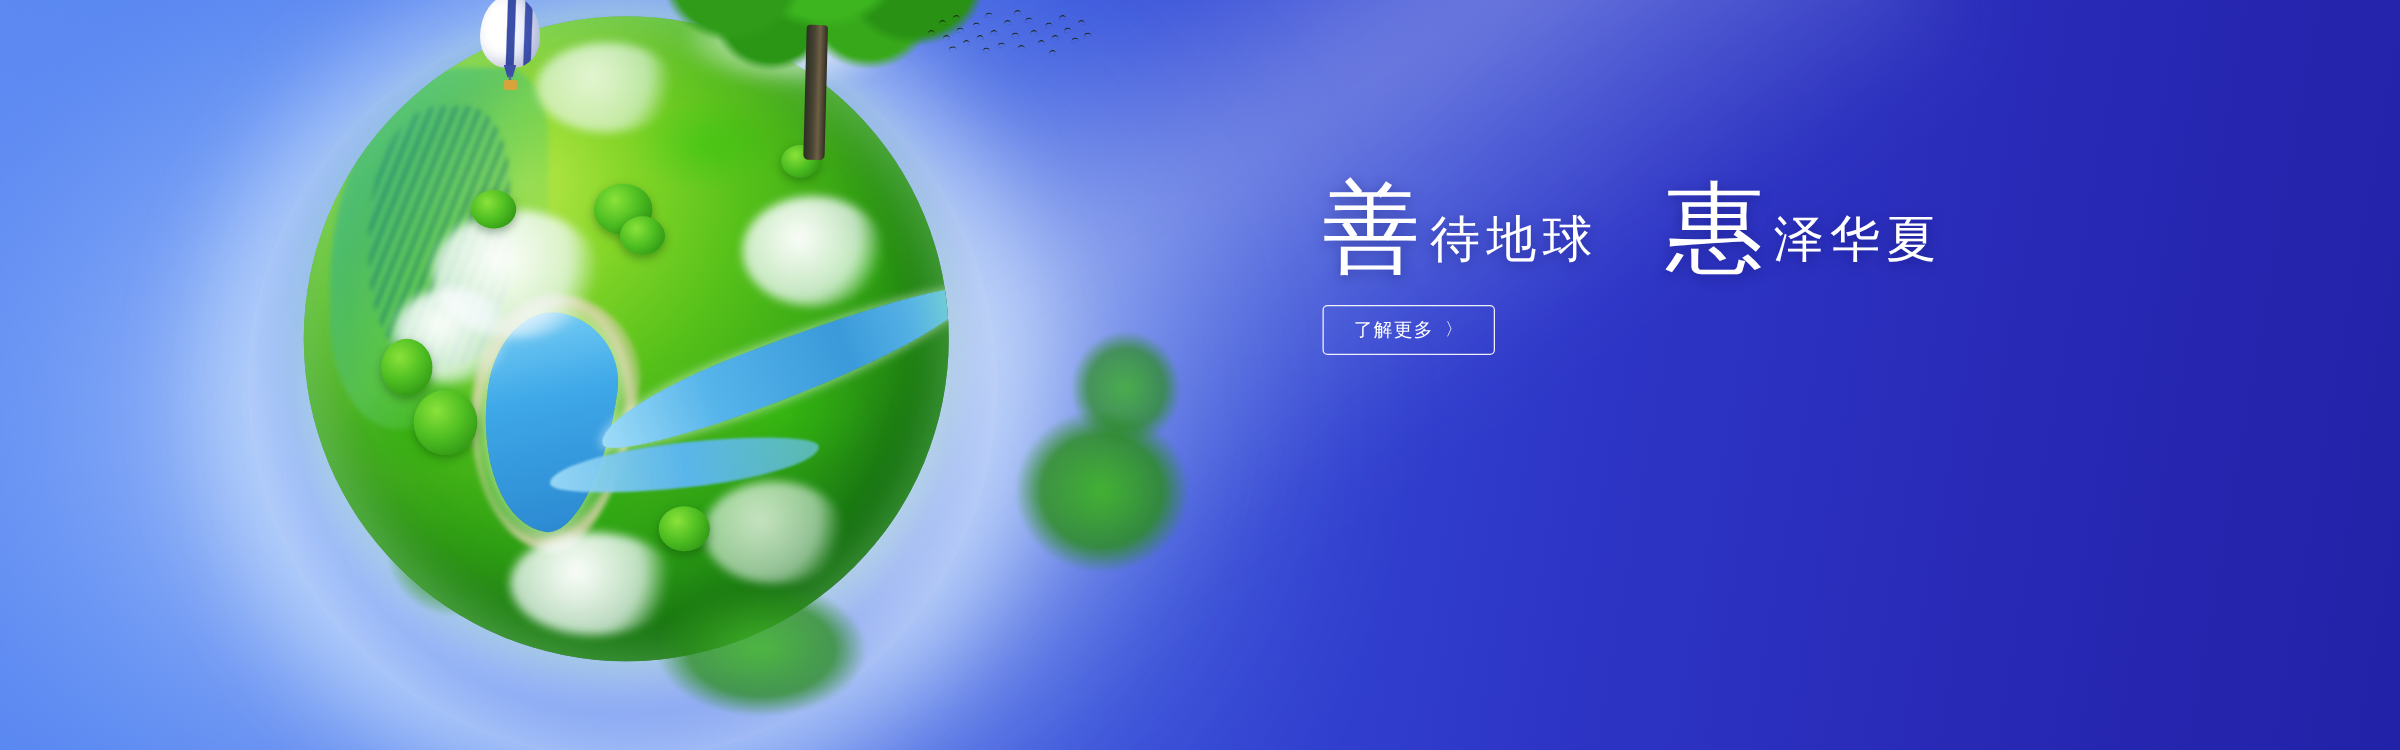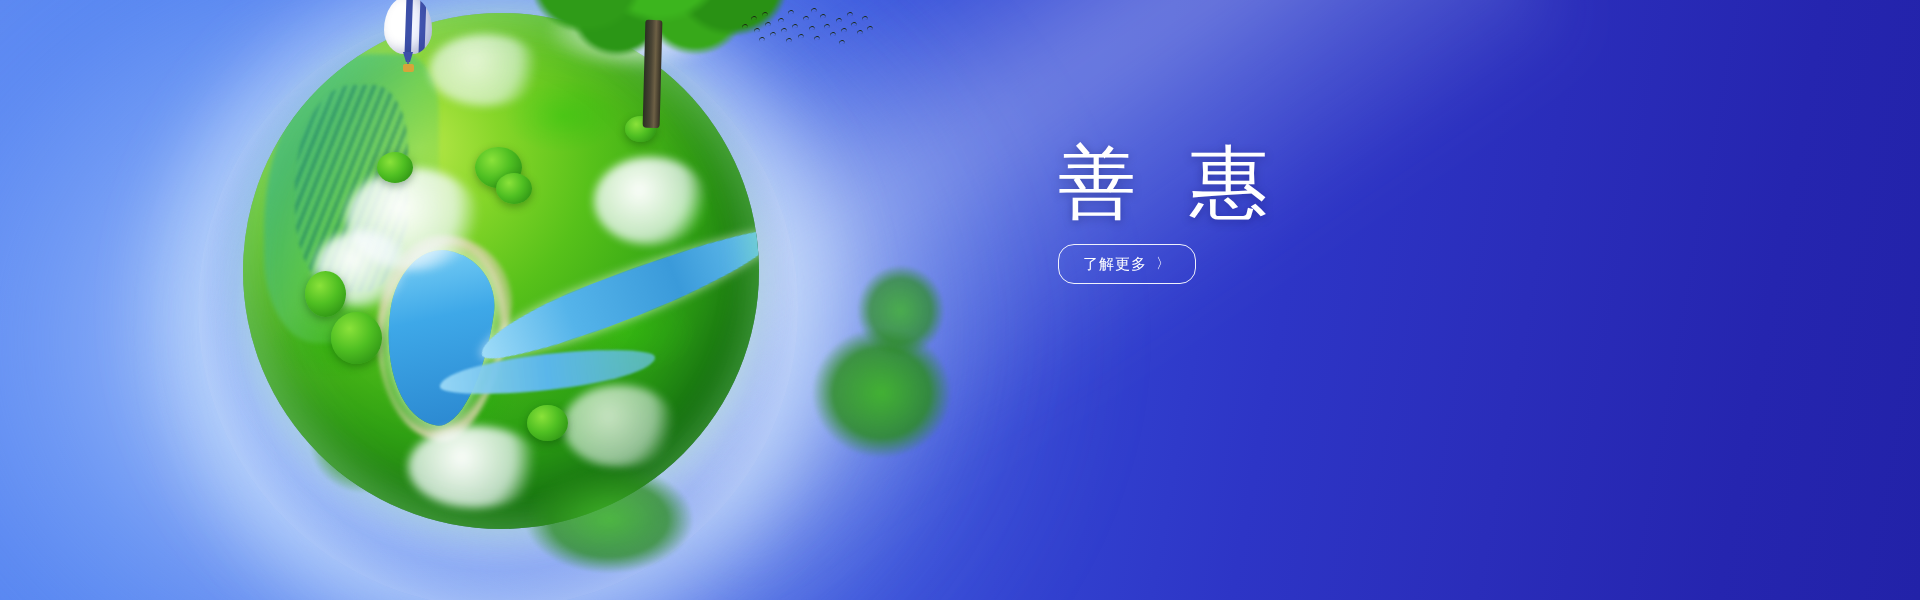--- a/index.html
+++ b/index.html
@@ -379,21 +379,21 @@
 
   .more-btn {
     margin-top: 26px;
     display: inline-flex;
     align-items: center;
     justify-content: center;
     gap: 9px;
     width: 116px;
     height: 38px;
     border: 1px solid rgba(255,255,255,0.92);
-    border-radius: 16px;
+    border-radius: 4px;
     background: transparent;
     color: #ffffff;
     font-size: 15px;
     letter-spacing: 1px;
     cursor: pointer;
     font-family: "Liberation Sans", "DejaVu Sans", sans-serif;
     box-sizing: content-box;
     padding: 0 10px;
   }
   .more-btn .chev {
@@ -488,22 +488,24 @@
         <span class="bird" style="left: 46px; top: 32px;"></span>
         <span class="bird" style="left: 71px; top: 2px;"></span>
         <span class="bird" style="left: 99px; top: 34px;"></span>
       </div>
   </div>
 
   <div class="content">
 
     <div class="headline">
       <span class="hl-big">善</span>
+      <span class="hl-small">待地球</span>
       <span class="hl-gap"></span>
       <span class="hl-big">惠</span>
+      <span class="hl-small">泽华夏</span>
     </div>
 
 
 
     <button class="more-btn">
       <span>了解更多</span>
       <span class="chev">〉</span>
     </button>
 
   </div>

